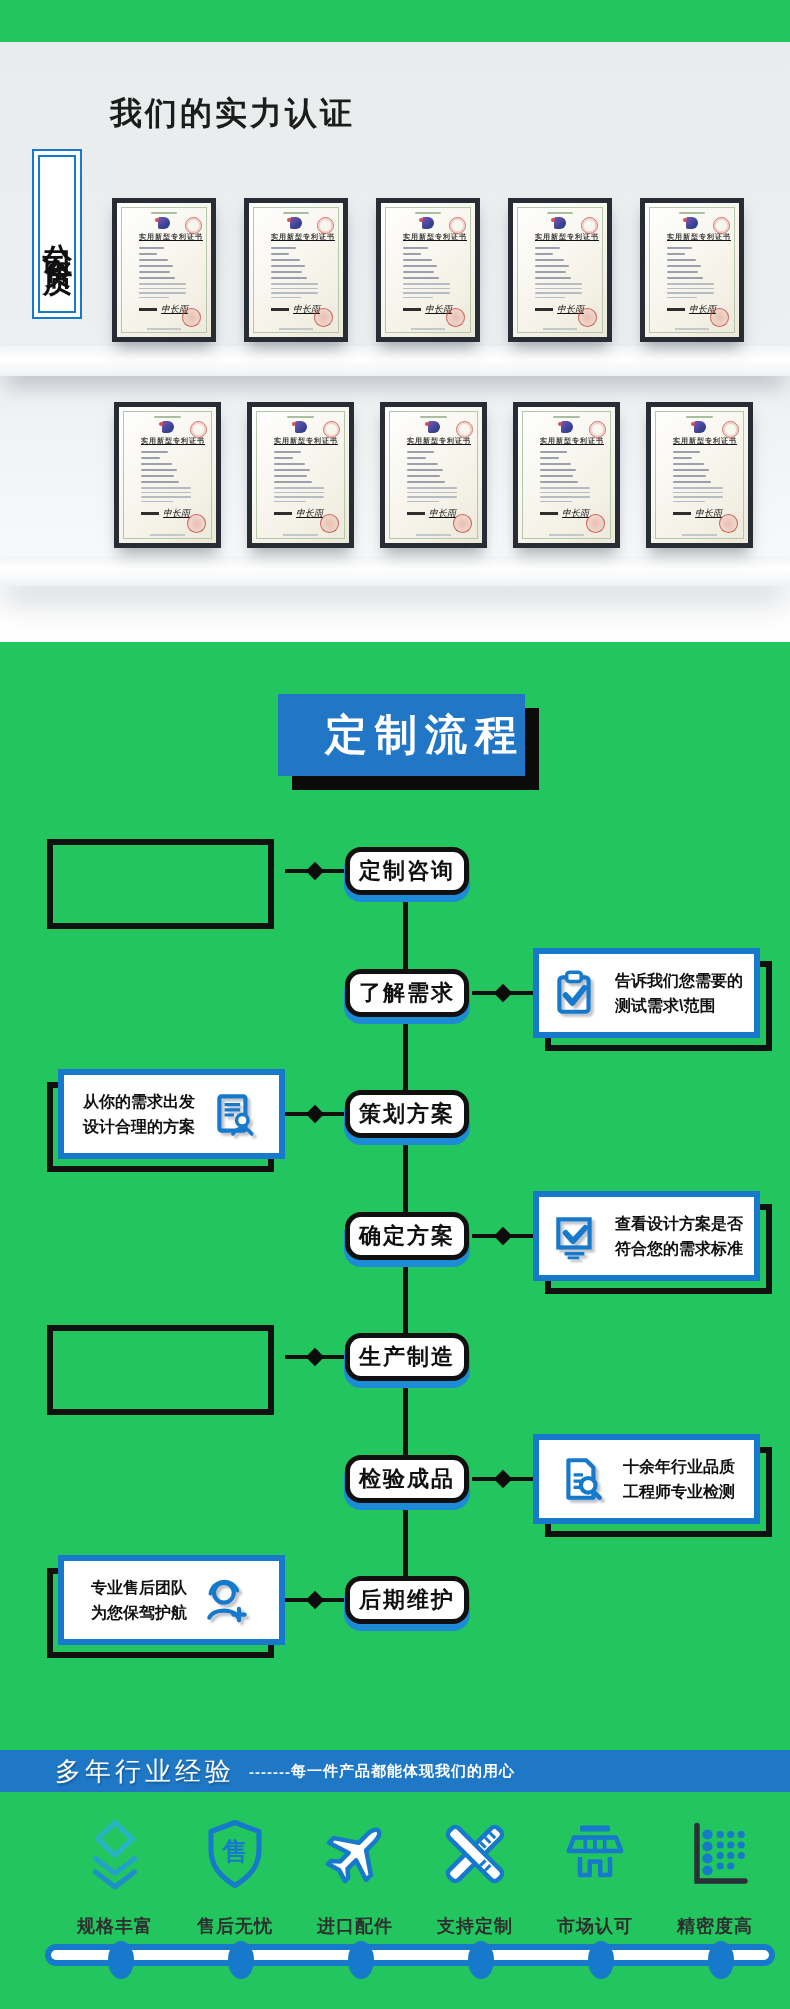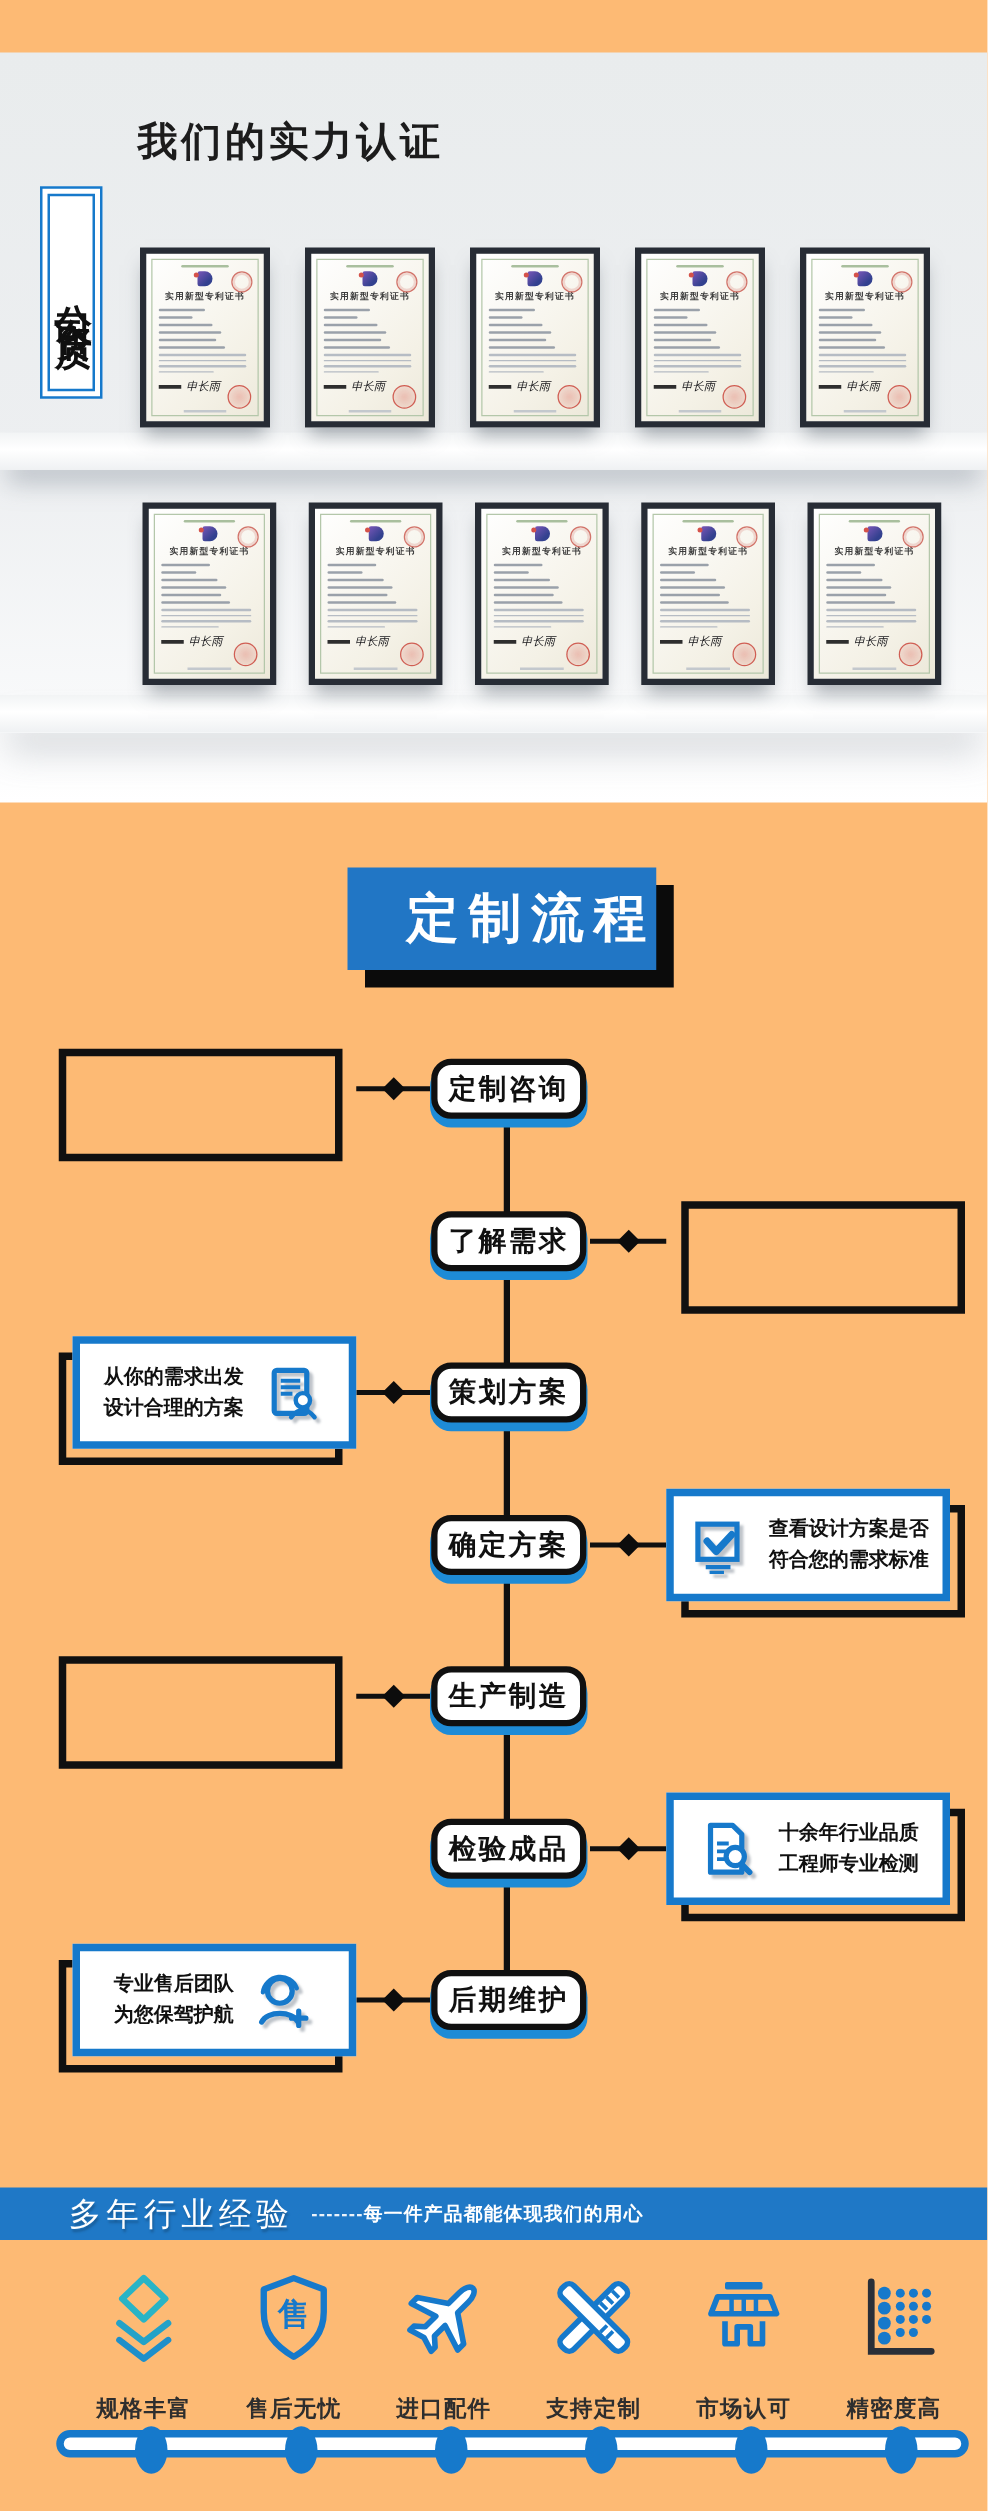--- a/index.html
+++ b/index.html
@@ -1,17 +1,17 @@
 <!DOCTYPE html>
 <html><head>
 <meta charset="utf-8">
 <style>
   html,body{margin:0;padding:0;background:#fff;}
   body{font-family:"Liberation Sans","DejaVu Sans",sans-serif;color:#111;}
-  .canvas{position:relative;width:790px;height:2009px;margin:0 auto;background:#fdba74;overflow:hidden;}
+  .canvas{position:relative;width:790px;height:2009px;margin:0 auto;background:#22c55e;overflow:hidden;}
 
   
   .cert-section{position:absolute;left:0;top:42px;width:790px;height:600px;
     background:linear-gradient(180deg,#e9eced 0%,#edeff1 55%,#f8f9fa 86%,#ffffff 100%);}
   .sec-title{position:absolute;left:110px;top:92px;font-size:32px;font-weight:900;letter-spacing:3px;color:#1c1c1c;}
   .sec-subtitle{position:absolute;left:110px;top:142px;font-size:18px;font-weight:600;letter-spacing:1px;color:#2d2d2d;}
   .badge-outer{position:absolute;left:32px;top:149px;width:50px;height:170px;border:2px solid #1679cb;background:#fff;padding:4px;box-sizing:border-box;}
   .badge-inner{width:100%;height:100%;border:2px solid #1679cb;box-sizing:border-box;display:flex;align-items:center;justify-content:center;}
   .badge-inner span{writing-mode:vertical-rl;font-size:30px;font-weight:900;letter-spacing:7px;color:#101010;}
 
@@ -22,21 +22,21 @@
   .shelf.s2{top:556px;box-shadow:0 20px 28px -6px rgba(150,158,166,.45);}
 
   .cert-row{position:absolute;display:flex;}
   .cert-row.r1{left:112px;top:198px;gap:28px;}
   .cert-row.r2{left:114px;top:402px;gap:26px;}
   .cert{position:relative;box-sizing:border-box;border:5px solid #272c35;
     background:linear-gradient(135deg,#ffffff 0%,#f4f1e6 70%,#ece8d9 100%);
     box-shadow:0 10px 14px -4px rgba(90,100,110,.5);}
   .r1 .cert{width:104px;height:144px;}
   .r2 .cert{width:107px;height:146px;}
-  .cert-inner{position:relative;height:calc(100% - 8px);margin:4px;border:1px solid #b4c7aa;box-sizing:border-box;padding:3px 5px;overflow:hidden;}
+  .cert-inner{position:relative;height:calc(100% - 8px);margin:4px;border:1px solid #b4c7aa;box-sizing:border-box;padding:3px 17px;overflow:hidden;text-decoration:underline;}
   .cert-flourish{width:52%;height:2px;margin:1px auto 0;background:#a9bf9e;border-radius:2px;}
   .cert-logo{width:12px;height:12px;margin:3px auto 0;border-radius:2px 55% 55% 2px;
     background:linear-gradient(135deg,#7a57b8 0%,#33418f 70%);position:relative;}
   .cert-logo::before{content:"";position:absolute;left:-3px;top:1px;width:4px;height:4px;border-radius:50%;background:#d5524a;}
   .cert-seal{position:absolute;top:9px;right:4px;width:15px;height:15px;border-radius:50%;
     border:1px solid rgba(198,72,62,.75);box-shadow:inset 0 0 0 2px rgba(198,72,62,.18);}
   .cert-title{margin-top:3px;text-align:center;font-size:7px;font-weight:700;letter-spacing:1px;color:#3c3c3c;white-space:nowrap;}
   .cert-lines{margin-top:5px;}
   .cert-lines i{display:block;height:2px;background:#9aa1aa;margin-bottom:4px;border-radius:1px;}
   .cert-lines i:nth-child(1){width:50%;} .cert-lines i:nth-child(2){width:36%;}
@@ -413,20 +413,31 @@
 
   <div class="flow-vline"></div>
 
   <div class="side-back left" style="top:839px"></div>
   <div class="connector" style="left:285px;top:869px;width:60px">
       <span class="diamond"></span>
     </div>
   <div class="pill" style="top:847px">定制咨询</div>
 
   <div class="side-back right" style="top:961px"></div>
+  <div class="side-box right" style="top:948px">
+    <svg width="50" height="50" viewBox="0 0 48 48" fill="none">
+      <rect x="9" y="9" width="28" height="33" rx="3" stroke="#1679cb" stroke-width="4"></rect>
+      <rect x="16" y="4" width="14" height="9" rx="3" fill="#fff" stroke="#1679cb" stroke-width="3.4"></rect>
+      <path d="M15 26 l6.5 7.5 L33 19" stroke="#1679cb" stroke-width="5.5" stroke-linecap="round" stroke-linejoin="round"></path>
+    </svg>
+    <div class="side-note">
+      <div>告诉我们您需要的</div>
+        <div>测试需求\范围</div>
+    </div>
+  </div>
   <div class="connector" style="left:472px;top:991px;width:61px">
       <span class="diamond"></span>
     </div>
   <div class="pill" style="top:969px">了解需求</div>
 
   <div class="side-back left" style="top:1082px"></div>
   <div class="side-box left" style="top:1069px">
     <div class="side-note">
       <div>从你的需求出发</div>
         <div>设计合理的方案</div>

